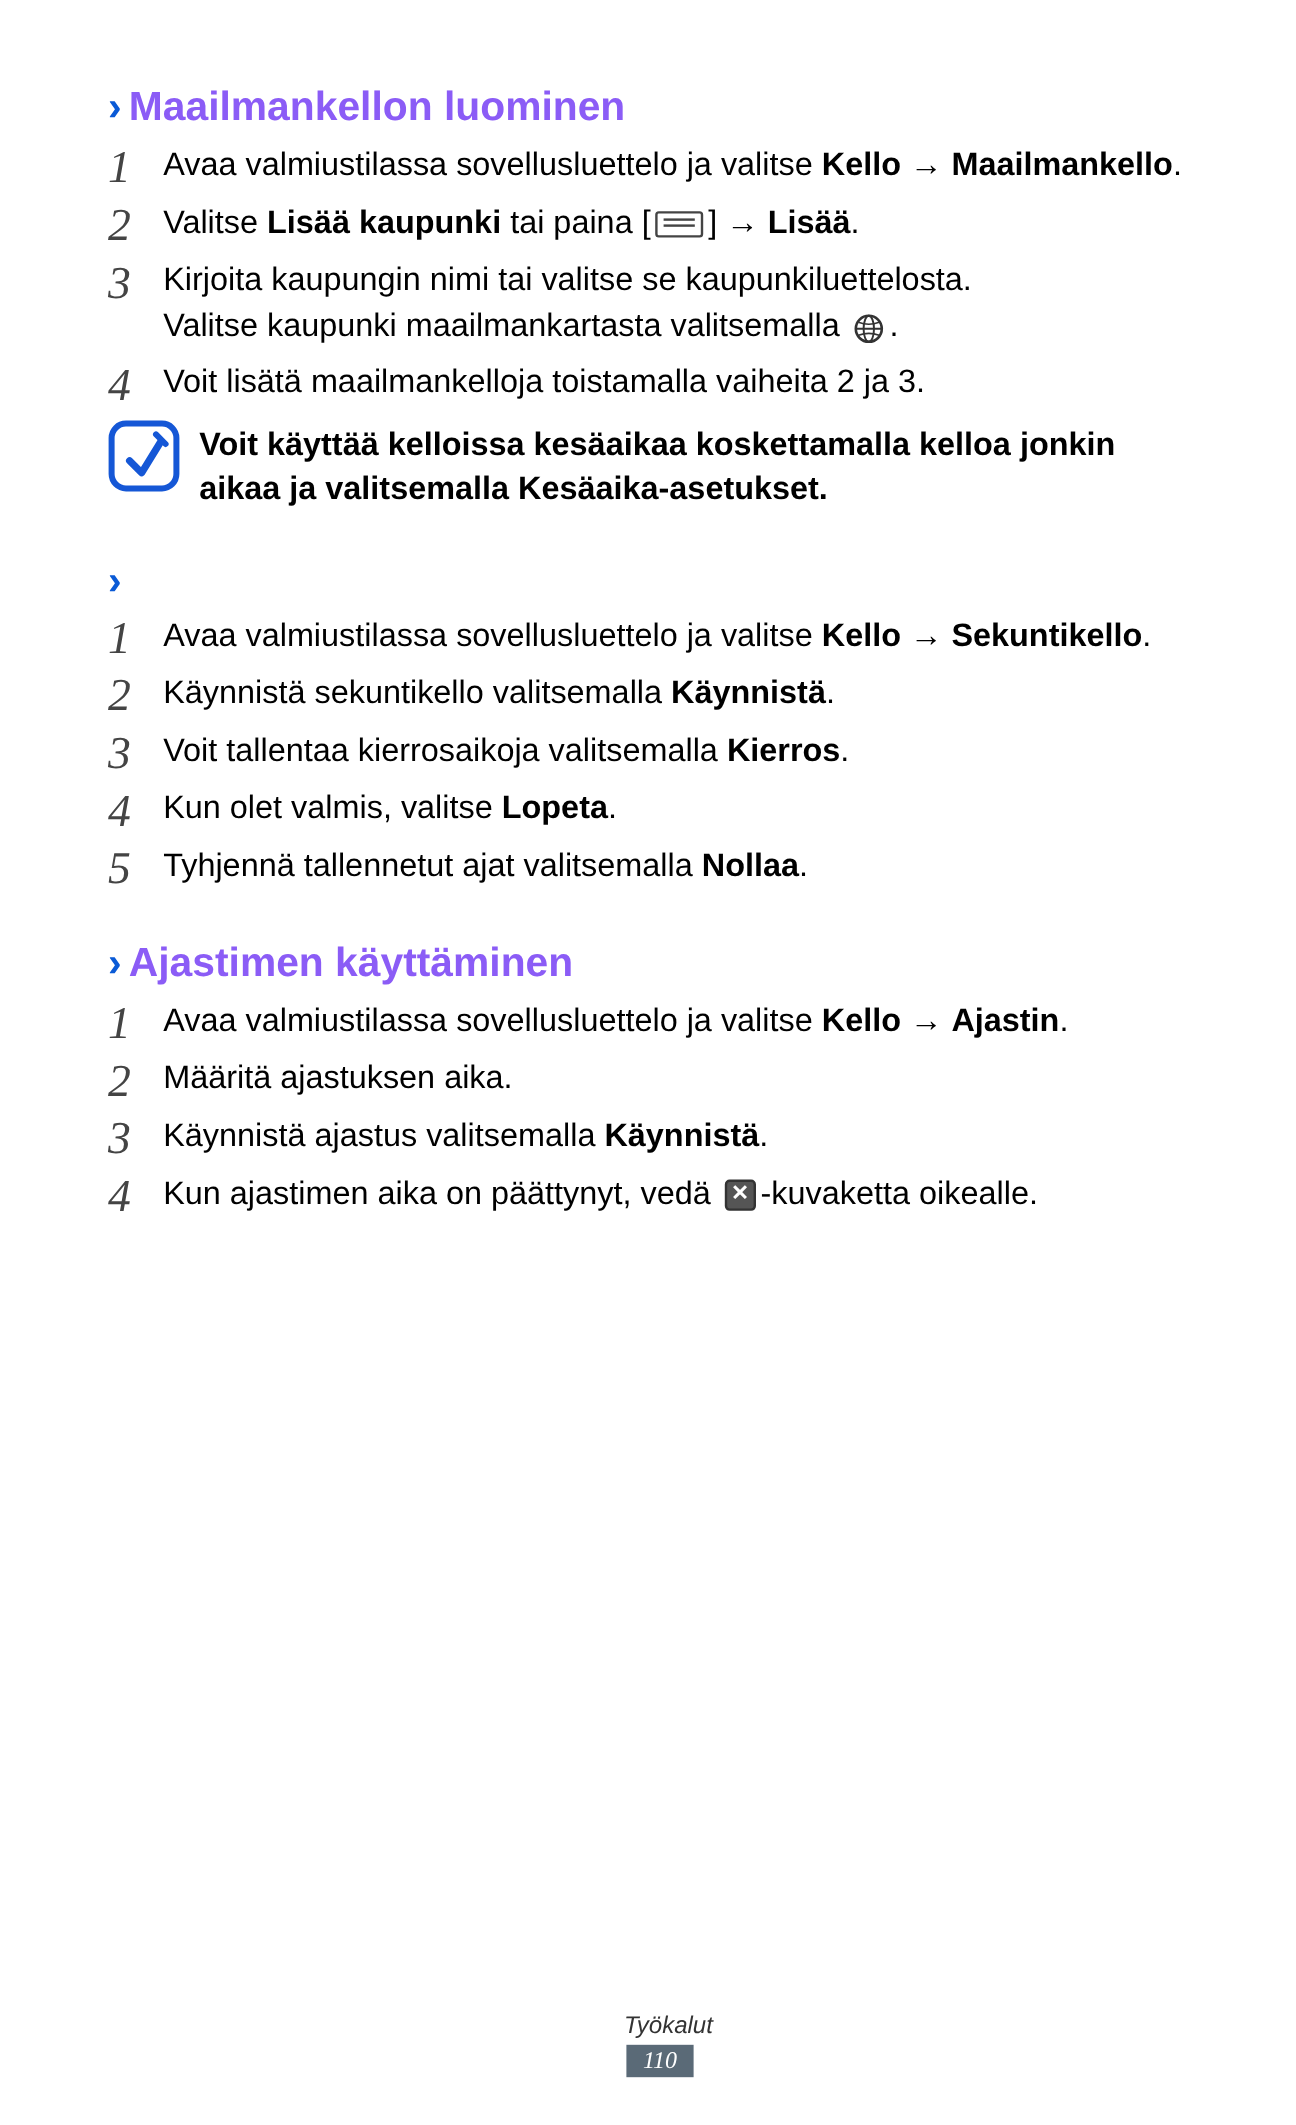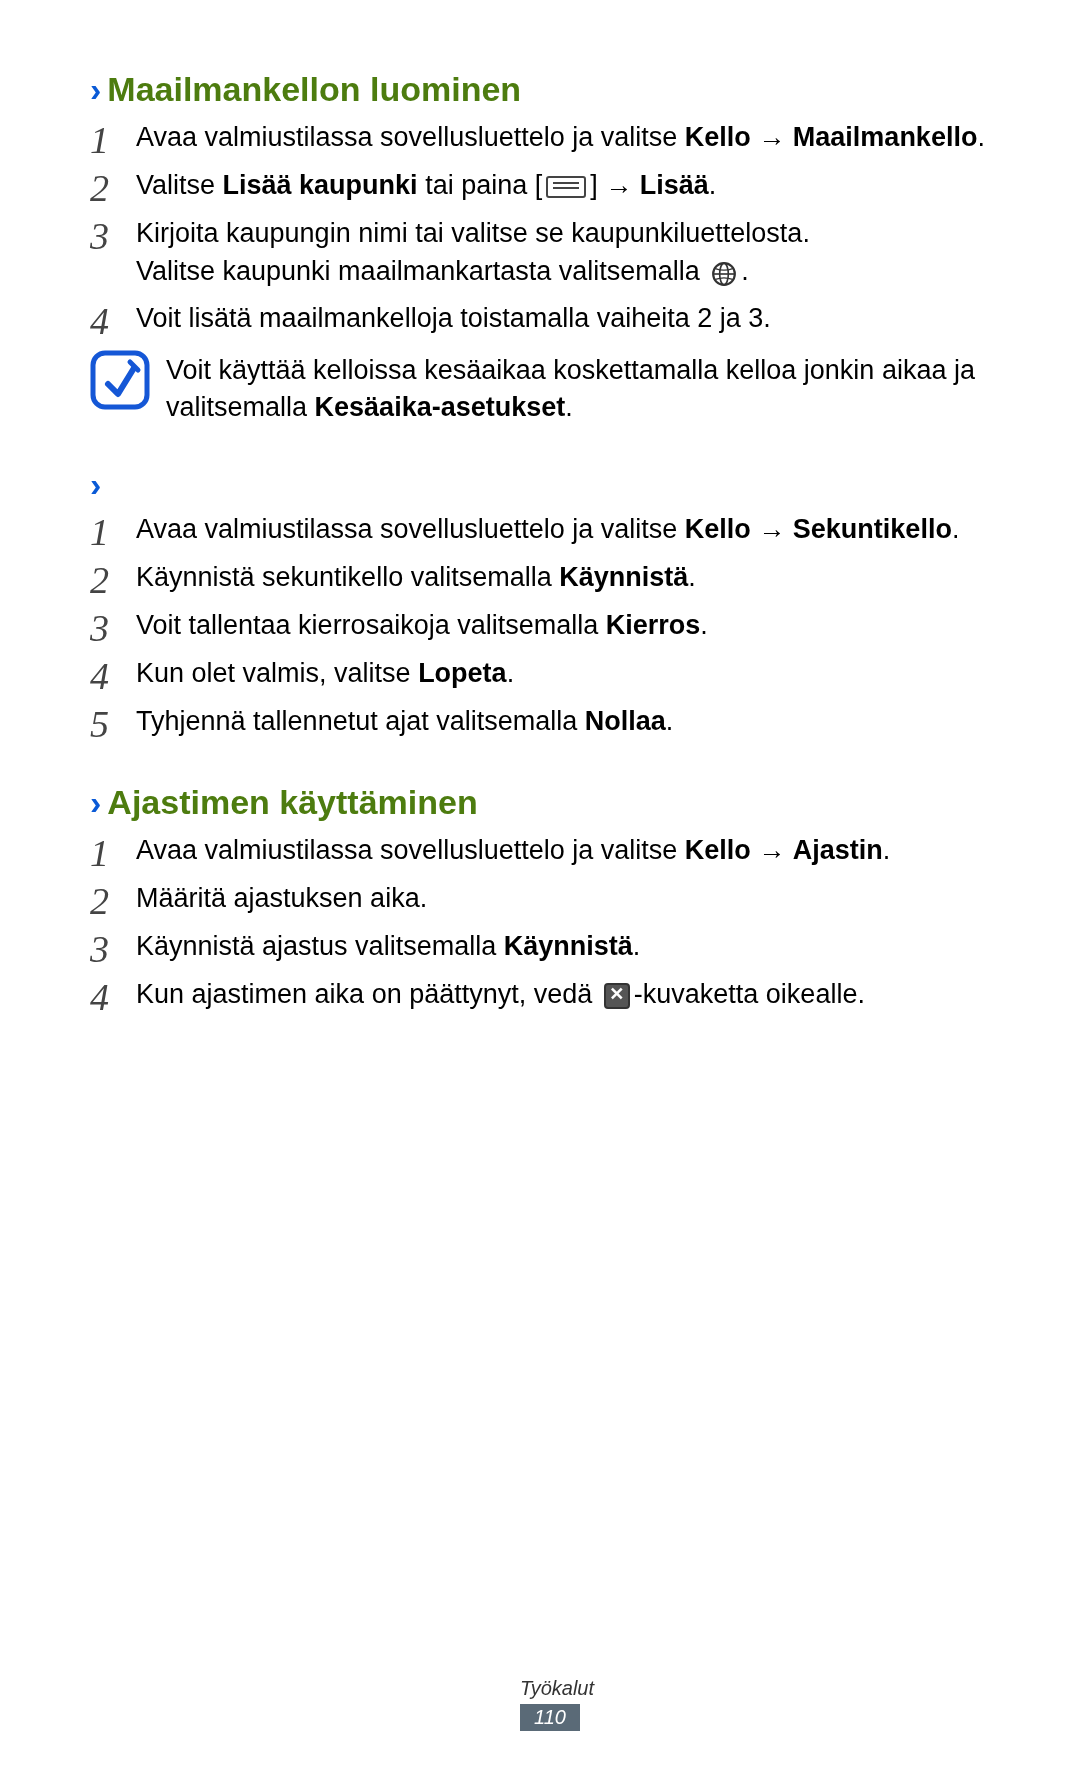--- a/index.html
+++ b/index.html
@@ -28,21 +28,21 @@
   }
   .chevron {
     color: #0a5ad6;
     font-size: 34px;
     font-weight: bold;
     line-height: 1;
   }
   .heading-text {
     font-size: 34px;
     font-weight: 700;
-    color: #4d7c0f;
+    color: #8b5cf6;
   }
   .step {
     display: flex;
     align-items: flex-start;
     margin: 8px 0 8px 0;
   }
   .step-num {
     font-family: "Georgia", "Times New Roman", serif;
     font-style: italic;
     font-size: 38px;
@@ -117,20 +117,21 @@
     flex-shrink: 0;
   }
   .note-icon svg {
     width: 60px;
     height: 60px;
   }
   .note-text {
     font-size: 27px;
     line-height: 1.4;
     padding-top: 2px;
+    font-weight: bold;
   }
   .footer {
     position: absolute;
     bottom: 40px;
     left: 0; right: 0;
     text-align: center;
   }
   .footer-label {
     font-style: italic;
     font-size: 20px;
@@ -138,21 +139,21 @@
     padding-left: 34px;
   }
   .page-num {
     display: inline-block;
     background: #5a6a77;
     color: #fff;
     font-style: italic;
     font-size: 20px;
     padding: 2px 14px;
     margin-top: 4px;
-    font-family: Liberation Sans, sans-serif;
+    font-family: Liberation Serif, serif;
     margin-left: 20px;
   }
   .arrow {
     font-family: Arial, sans-serif;
   }
 </style>
 </head>
 <body>
 
 <div class="page">

